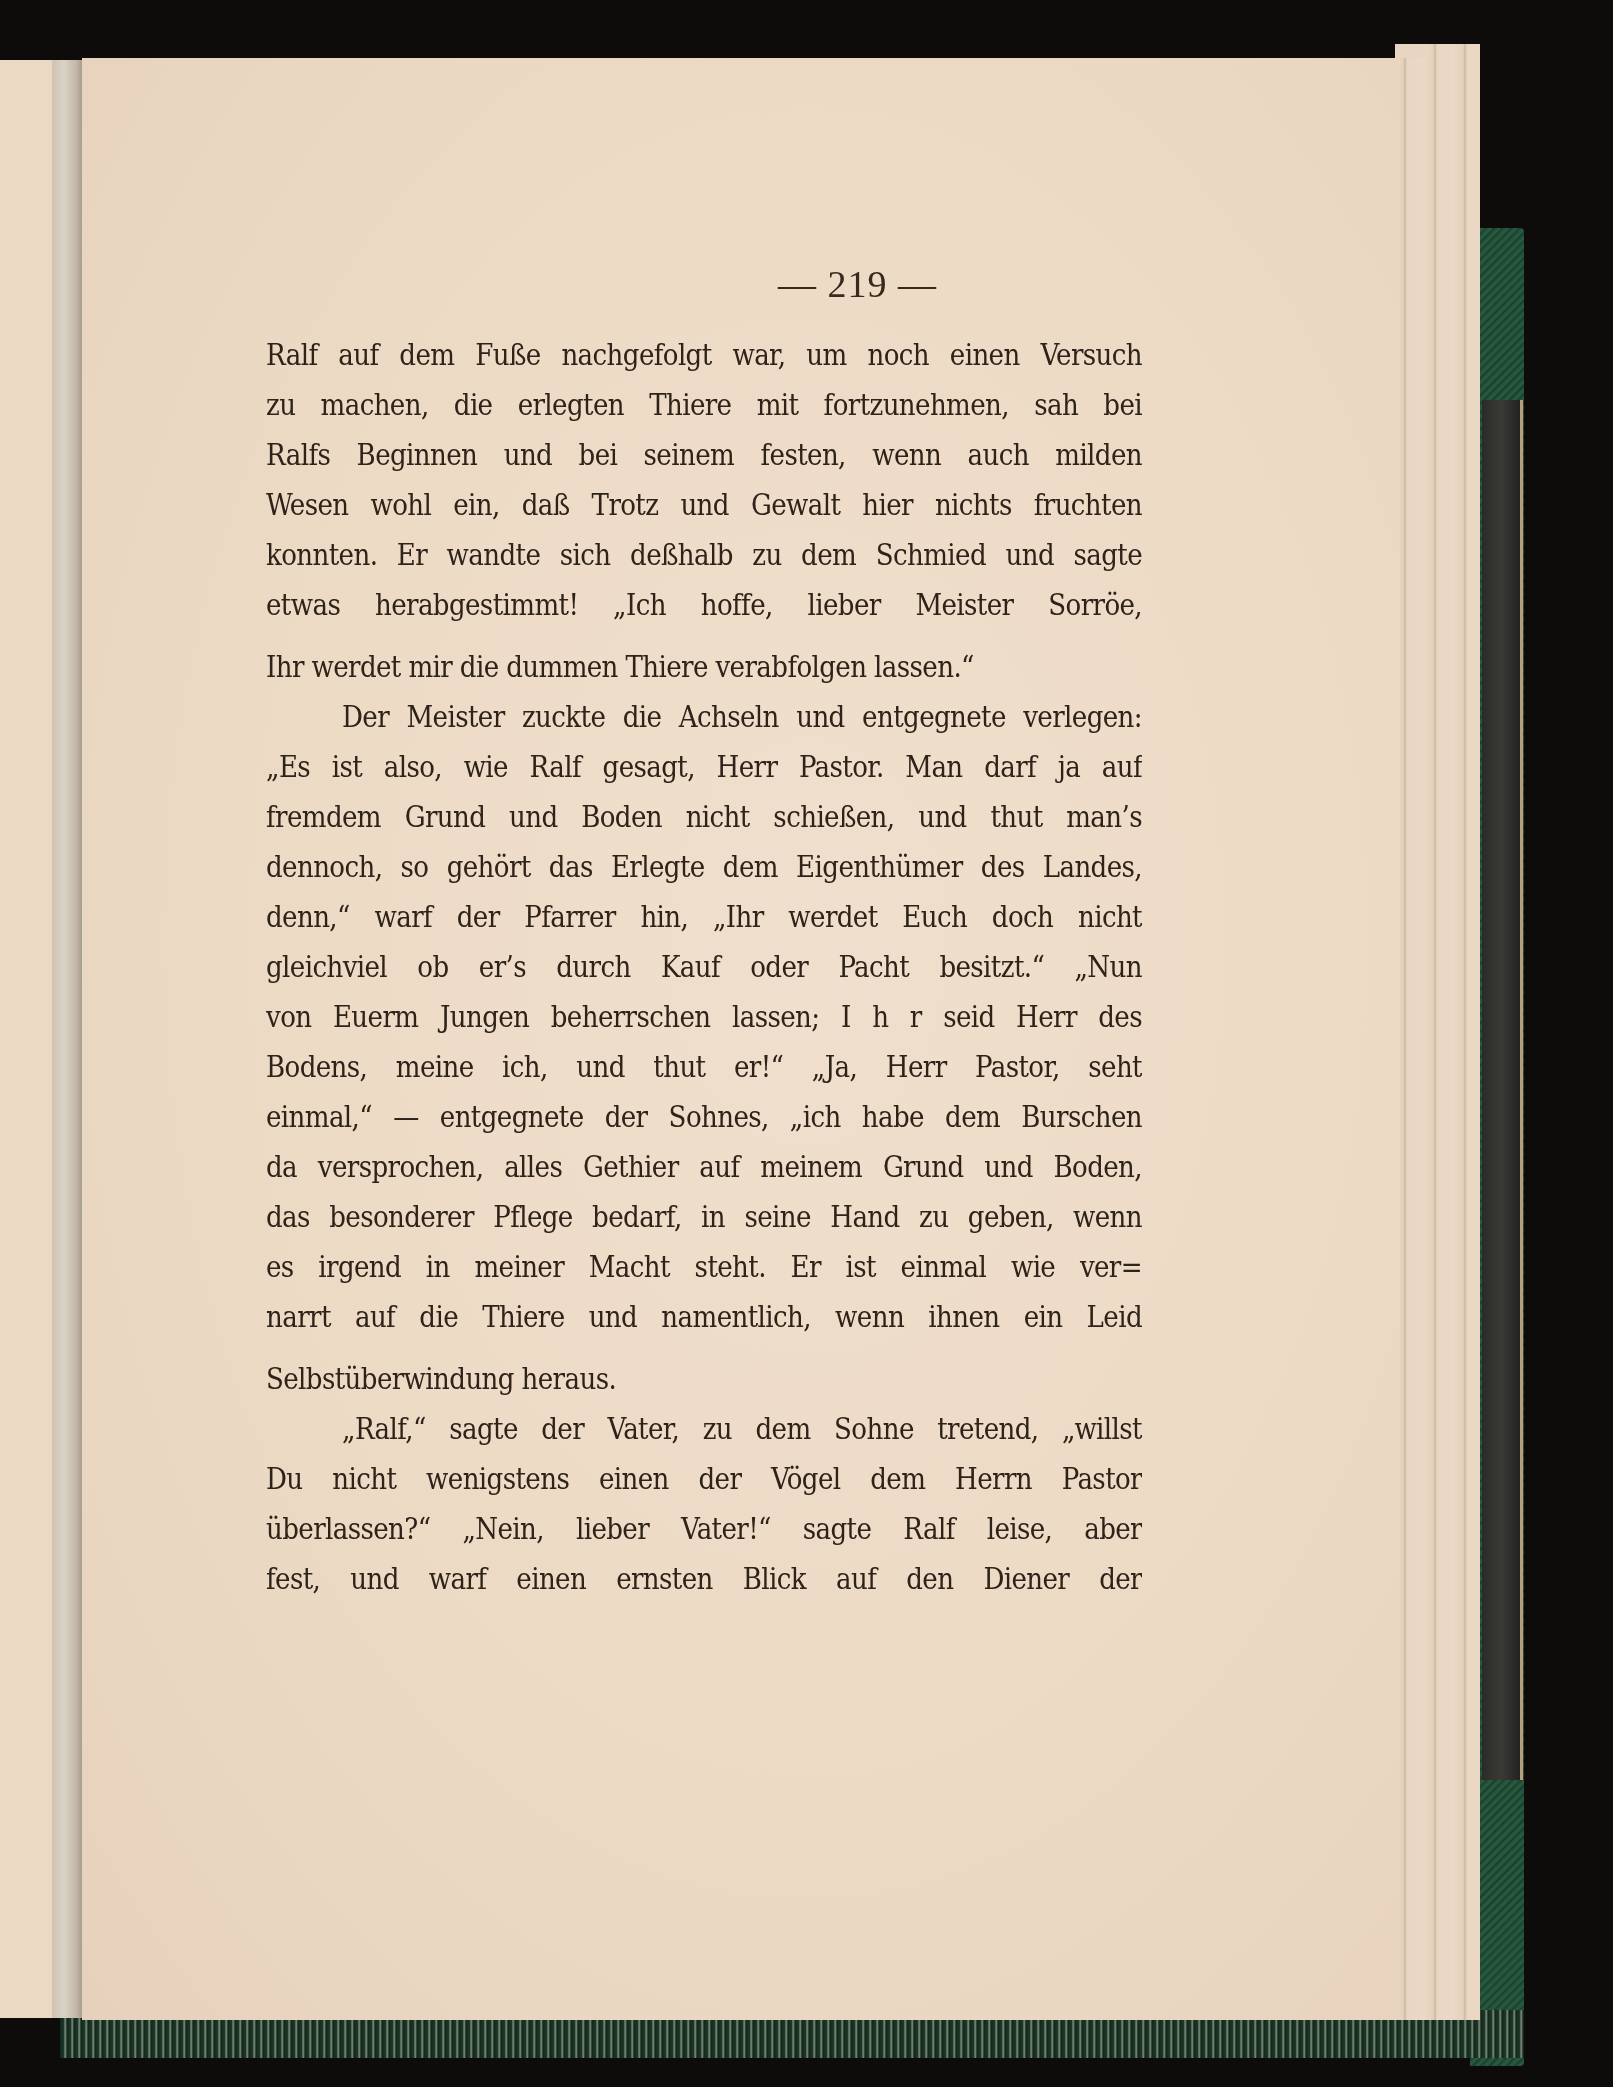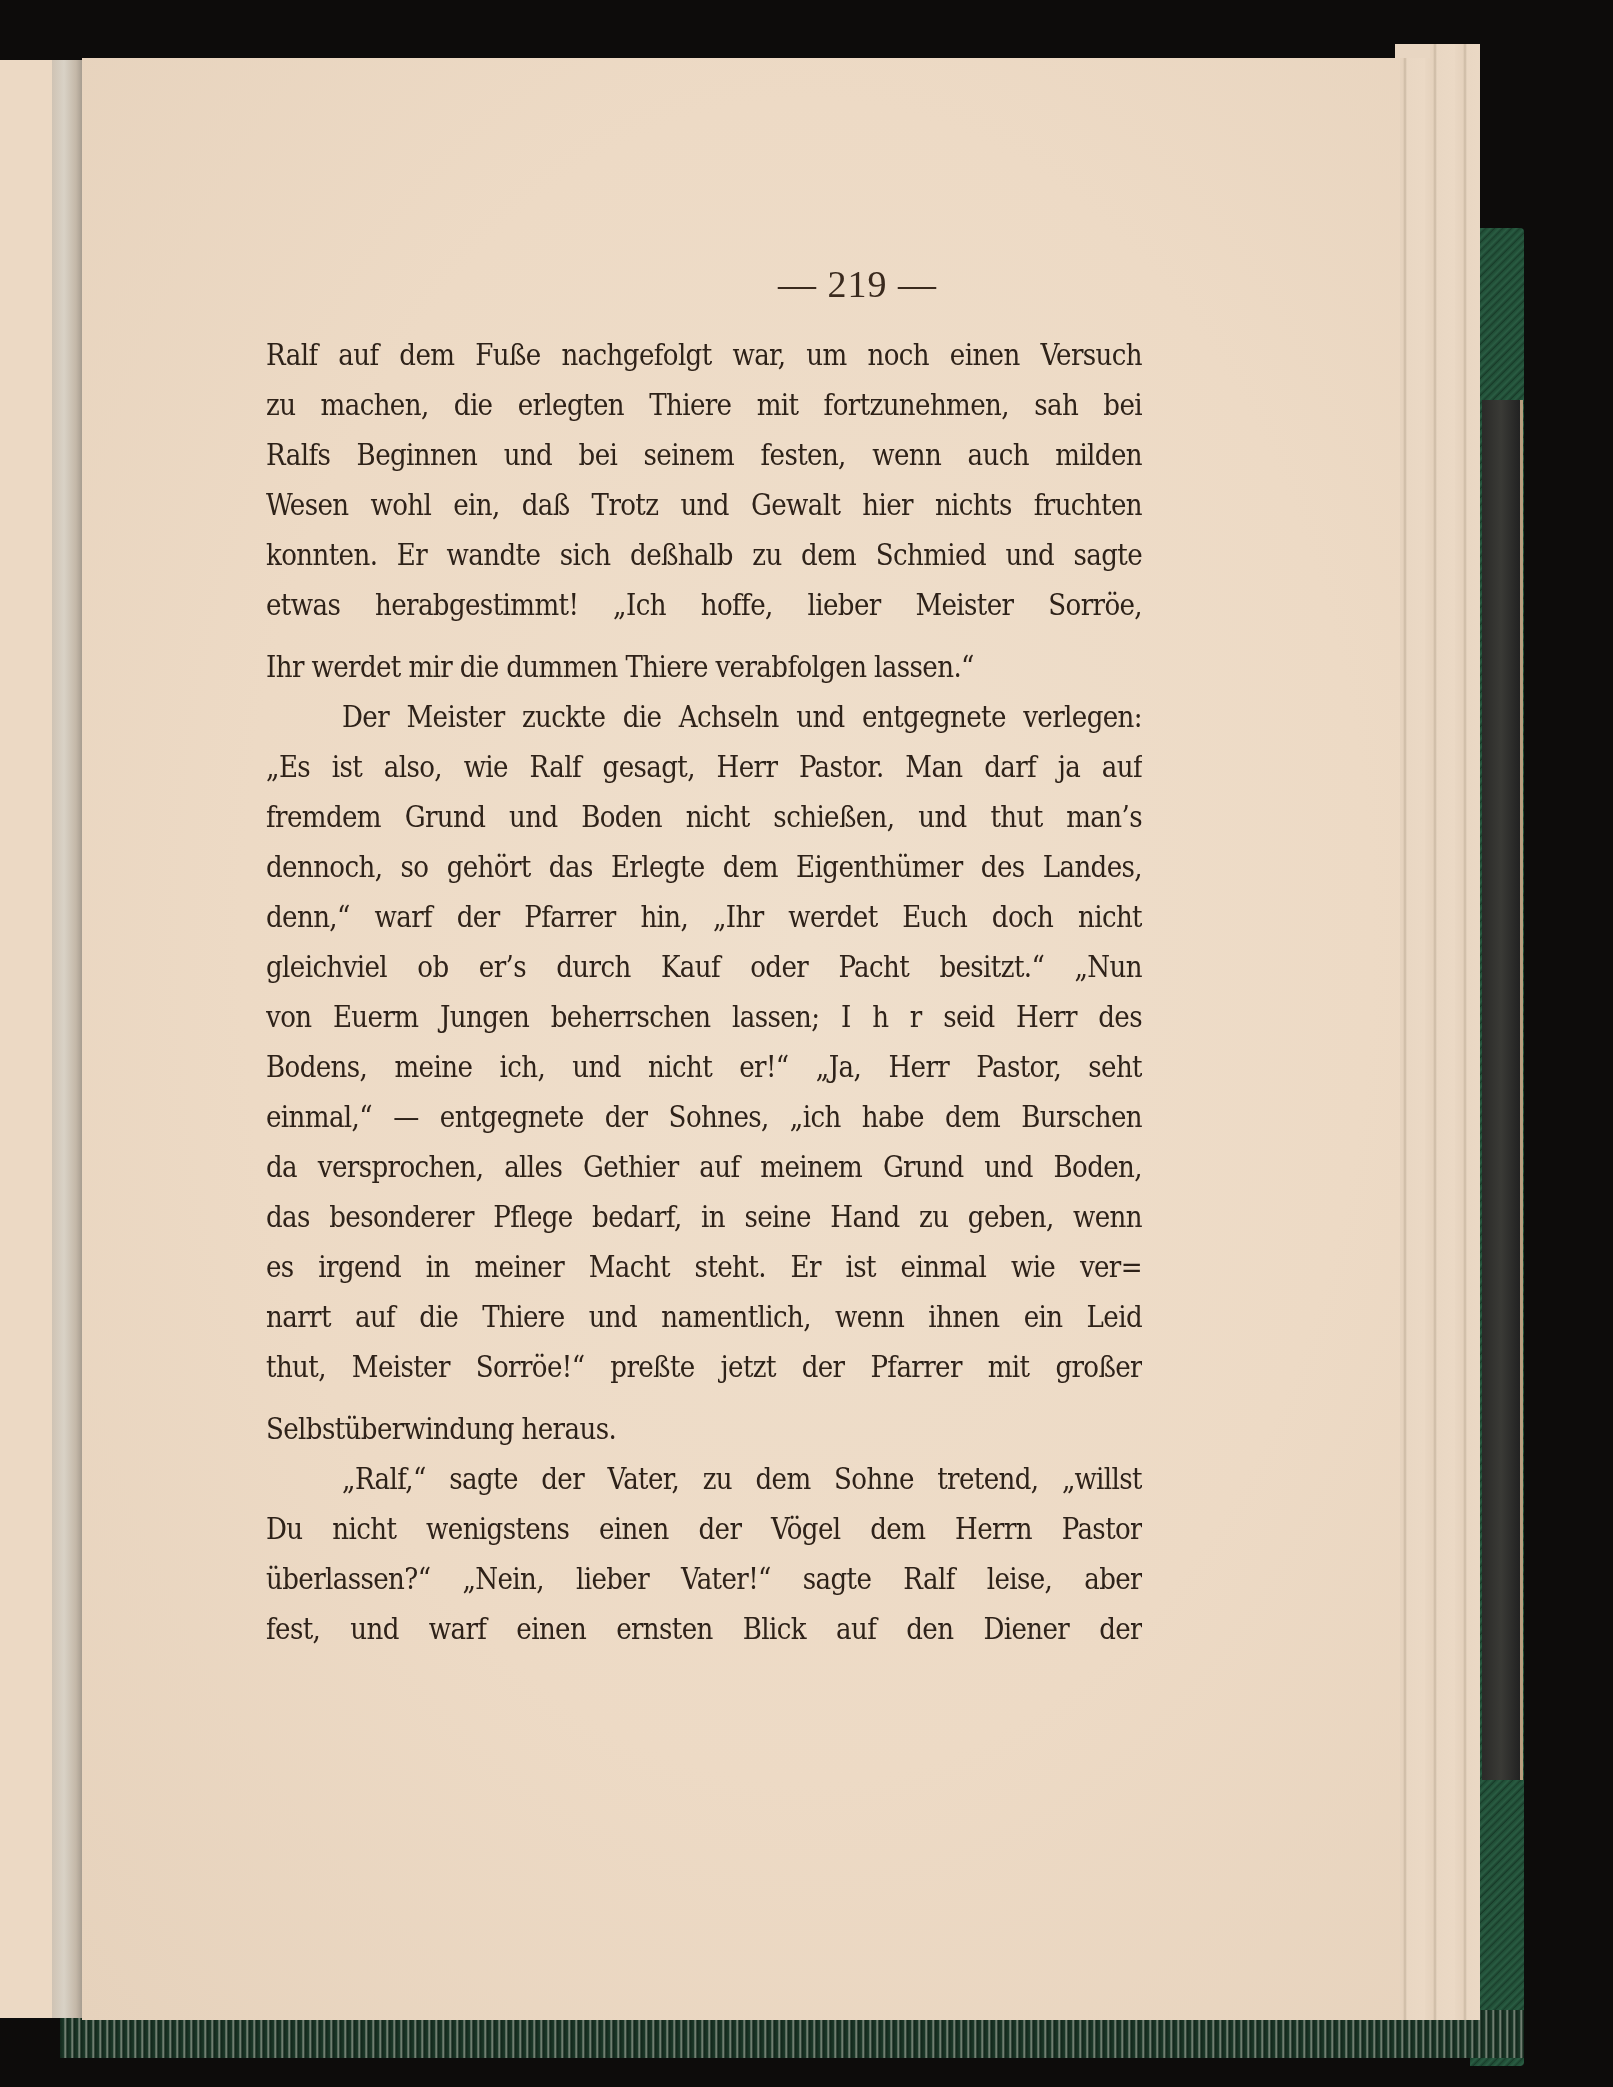--- a/index.html
+++ b/index.html
@@ -87,25 +87,24 @@
   <span class="line">konnten.  Er wandte sich deßhalb zu dem Schmied und sagte</span>
   <span class="line">etwas herabgestimmt! „Ich hoffe, lieber Meister Sorröe,</span>
   <span class="line last">Ihr werdet mir die dummen Thiere verabfolgen lassen.“</span>
   <span class="line indent">Der Meister zuckte die Achseln und entgegnete verlegen:</span>
   <span class="line">„Es ist also, wie Ralf gesagt, Herr Pastor.  Man darf ja auf</span>
   <span class="line">fremdem Grund und Boden nicht schießen, und thut man’s</span>
   <span class="line">dennoch, so gehört das Erlegte dem Eigenthümer des Landes,</span>
   <span class="line">denn,“ warf der Pfarrer hin, „Ihr werdet Euch doch nicht</span>
   <span class="line">gleichviel ob er’s durch Kauf oder Pacht besitzt.“  „Nun</span>
   <span class="line">von Euerm Jungen beherrschen lassen; I h r seid Herr des</span>
-  <span class="line">Bodens, meine ich, und nicht er!“  „Ja, Herr Pastor, seht</span>
+  <span class="line">Bodens, meine ich, und thut er!“  „Ja, Herr Pastor, seht</span>
   <span class="line">einmal,“ — entgegnete der Sohnes, „ich habe dem Burschen</span>
   <span class="line">da versprochen, alles Gethier auf meinem Grund und Boden,</span>
   <span class="line">das besonderer Pflege bedarf, in seine Hand zu geben, wenn</span>
   <span class="line">es irgend in meiner Macht steht.  Er ist einmal wie ver=</span>
   <span class="line">narrt auf die Thiere und namentlich, wenn ihnen ein Leid</span>
-  <span class="line">thut, Meister Sorröe!“ preßte jetzt der Pfarrer mit großer</span>
   <span class="line last">Selbstüberwindung heraus.</span>
   <span class="line indent">„Ralf,“ sagte der Vater, zu dem Sohne tretend, „willst</span>
   <span class="line">Du nicht wenigstens einen der Vögel dem Herrn Pastor</span>
   <span class="line">überlassen?“  „Nein, lieber Vater!“ sagte Ralf leise, aber</span>
   <span class="line">fest, und warf einen ernsten Blick auf den Diener der</span>
 </div>
 
 </body></html>

